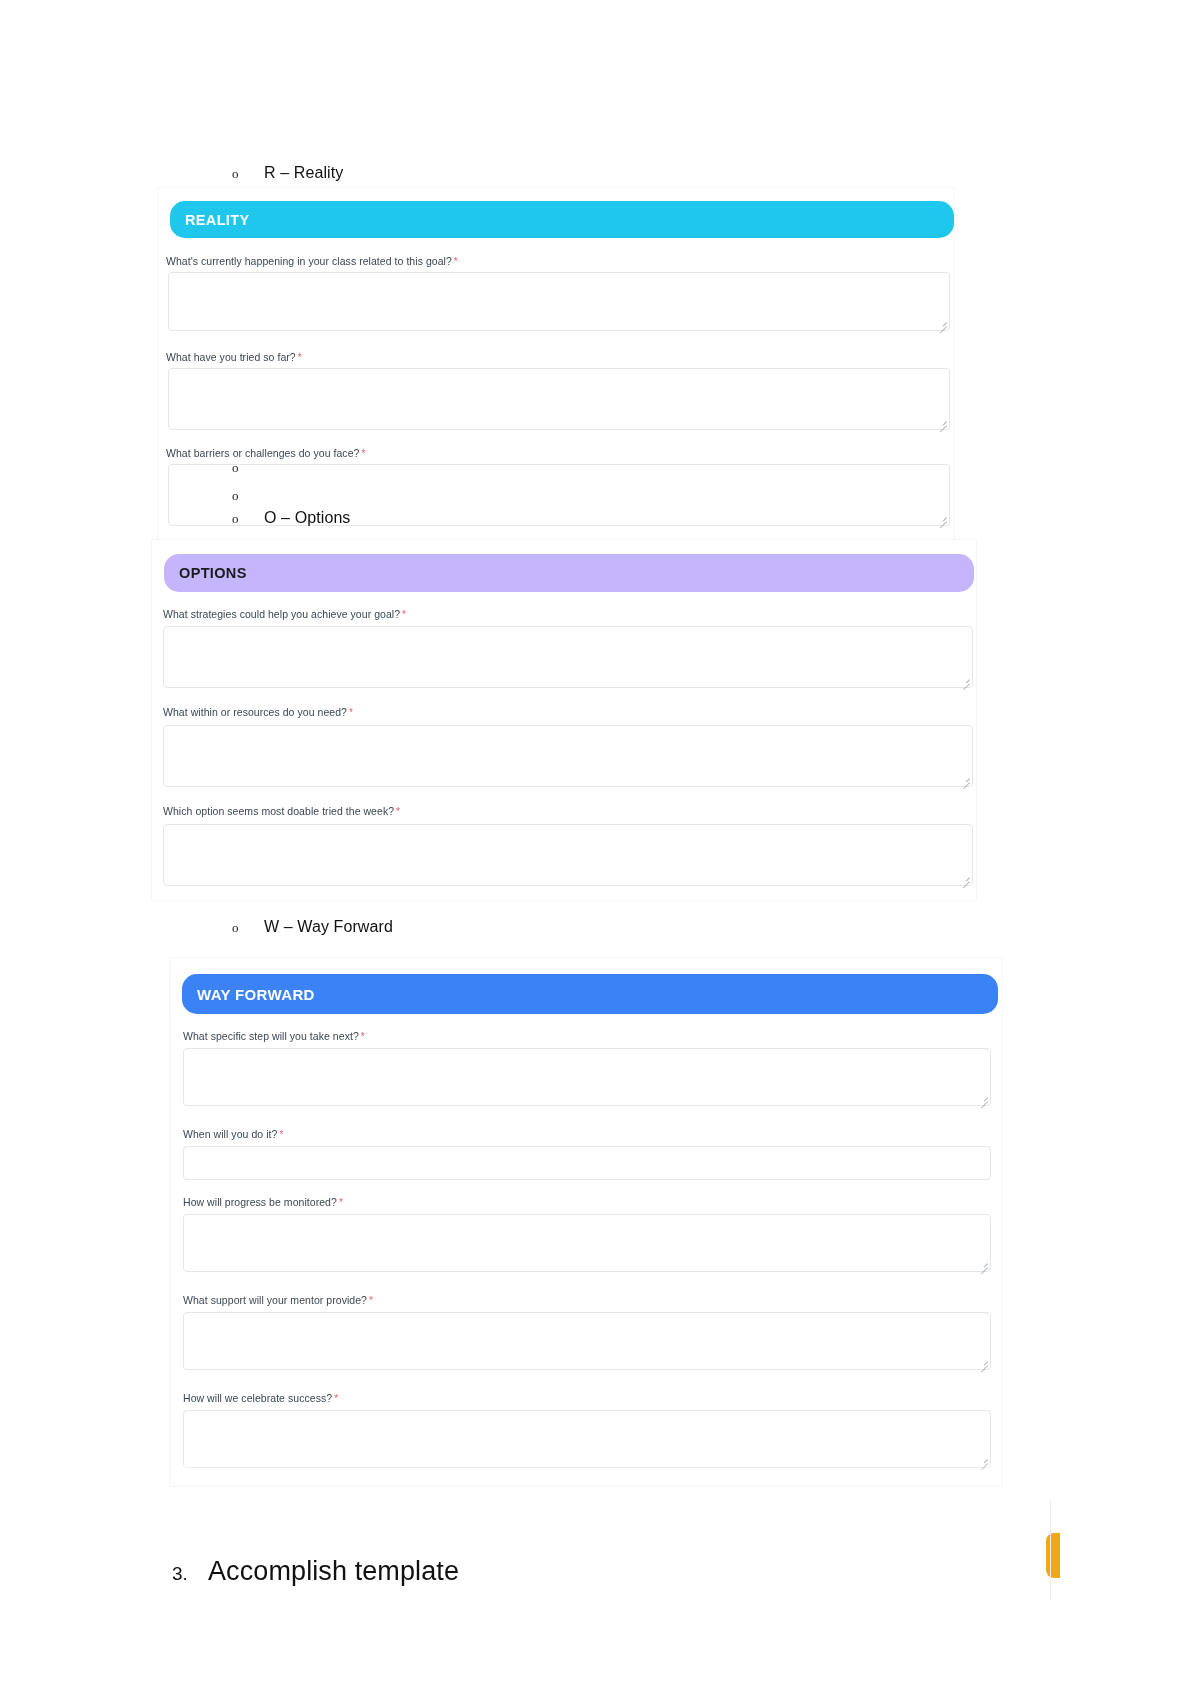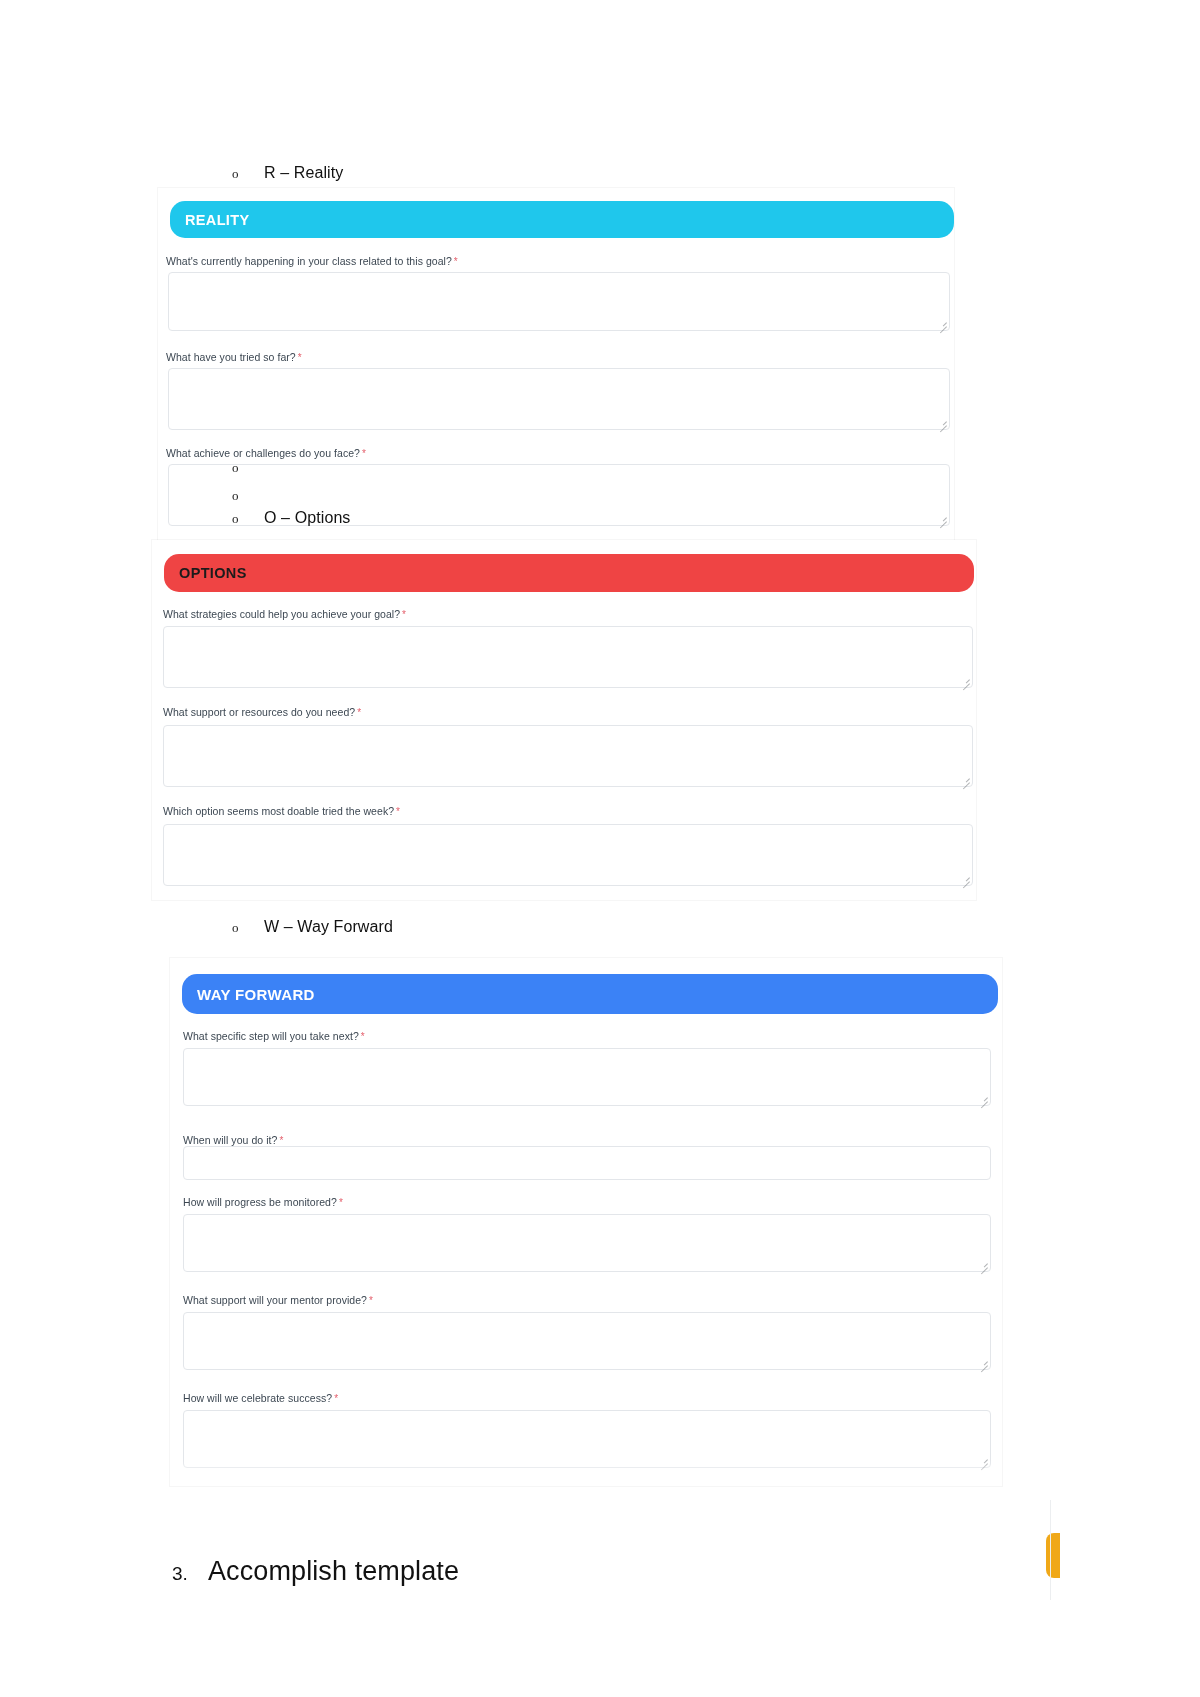--- a/index.html
+++ b/index.html
@@ -179,21 +179,21 @@
     </div>
 
     <div class="field-label" style="left:8px; top:163px;">
       <span>What have you tried so far?</span><span class="req">*</span>
     </div>
     <div class="textbox" style="left:10px; top:180px; width:782px; height:62px;">
       <span class="grip"></span>
     </div>
 
     <div class="field-label" style="left:8px; top:259px;">
-      <span>What achieve or challenges do you face?</span><span class="req">*</span>
+      <span>What barriers or challenges do you face?</span><span class="req">*</span>
     </div>
     <div class="textbox" style="left:10px; top:276px; width:782px; height:62px;">
       <span class="grip"></span>
     </div>
 
   </div>
 </div>
 
 <div class="bullet-line" style="left:232px; top:460px; z-index:30;">
   <span class="bullet-mark">o</span>
@@ -203,33 +203,33 @@
 </div>
 
 <div class="bullet-line" style="left:232px; top:509px; z-index:30;">
   <span class="bullet-mark">o</span>
   <span class="bullet-text">O – Options</span>
 </div>
 
 <div class="panel shadowed" style="left:152px; top:540px; width:824px; height:360px;">
   <div class="panel-inner">
 
-    <div class="section-bar" style="left:12px; top:14px; width:810px; height:38px; background:#ef4444;">
+    <div class="section-bar" style="left:12px; top:14px; width:810px; height:38px; background:#c4b5fd;">
       <span class="bar-label" style="color:#1b1b1b;">OPTIONS</span>
     </div>
 
     <div class="field-label" style="left:11px; top:68px;">
       <span>What strategies could help you achieve your goal?</span><span class="req">*</span>
     </div>
     <div class="textbox" style="left:11px; top:86px; width:810px; height:62px;">
       <span class="grip"></span>
     </div>
 
     <div class="field-label" style="left:11px; top:166px;">
-      <span>What support or resources do you need?</span><span class="req">*</span>
+      <span>What within or resources do you need?</span><span class="req">*</span>
     </div>
     <div class="textbox" style="left:11px; top:185px; width:810px; height:62px;">
       <span class="grip"></span>
     </div>
 
     <div class="field-label" style="left:11px; top:265px;">
       <span>Which option seems most doable tried the week?</span><span class="req">*</span>
     </div>
     <div class="textbox" style="left:11px; top:284px; width:810px; height:62px;">
       <span class="grip"></span>
@@ -250,21 +250,21 @@
       <span class="bar-label" style="font-size:15px;">WAY FORWARD</span>
     </div>
 
     <div class="field-label" style="left:13px; top:72px;">
       <span>What specific step will you take next?</span><span class="req">*</span>
     </div>
     <div class="textbox" style="left:13px; top:90px; width:808px; height:58px;">
       <span class="grip"></span>
     </div>
 
-    <div class="field-label" style="left:13px; top:176px;text-align:center;">
+    <div class="field-label" style="left:13px; top:170px;text-align:center;">
       <span>When will you do it?</span><span class="req">*</span>
     </div>
     <div class="textbox" style="left:13px; top:188px; width:808px; height:34px;">
     </div>
 
     <div class="field-label" style="left:13px; top:238px;">
       <span>How will progress be monitored?</span><span class="req">*</span>
     </div>
     <div class="textbox" style="left:13px; top:256px; width:808px; height:58px;">
       <span class="grip"></span>

